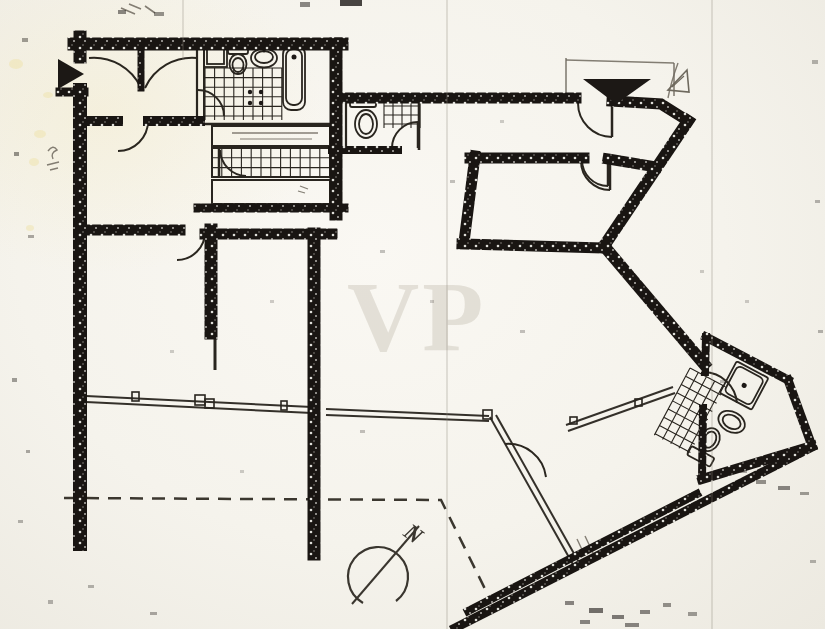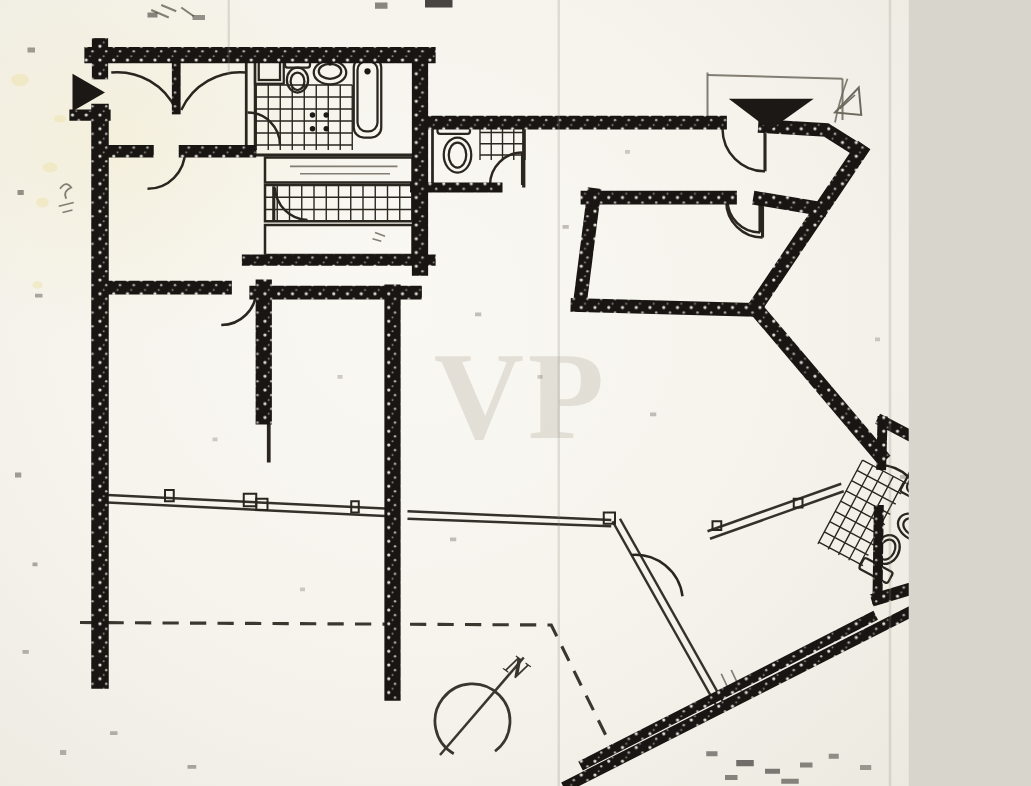--- a/index.html
+++ b/index.html
@@ -1,17 +1,17 @@
 <!DOCTYPE html>
 <html><head>
 <meta charset="utf-8">
 <style>
   html,body{margin:0;padding:0;background:#d8d5cd;}
   .page{
-    position:relative;width:727px;height:629px;overflow:hidden;
+    position:relative;width:825px;height:629px;overflow:hidden;
     background:
       radial-gradient(ellipse at 12% 18%, rgba(242,232,190,.35) 0%, rgba(242,232,190,0) 22%),
       radial-gradient(ellipse at 45% 40%, #faf8f3 0%, #f5f3ec 55%, #ece9e0 100%);
     font-family:"Liberation Serif", serif;
   }
   svg{position:absolute;left:0;top:0;}
   .watermark{
     font-family:"Liberation Serif", serif;
     font-size:100px;letter-spacing:3px;font-weight:bold;
     fill:#a79f8d;opacity:.26;

